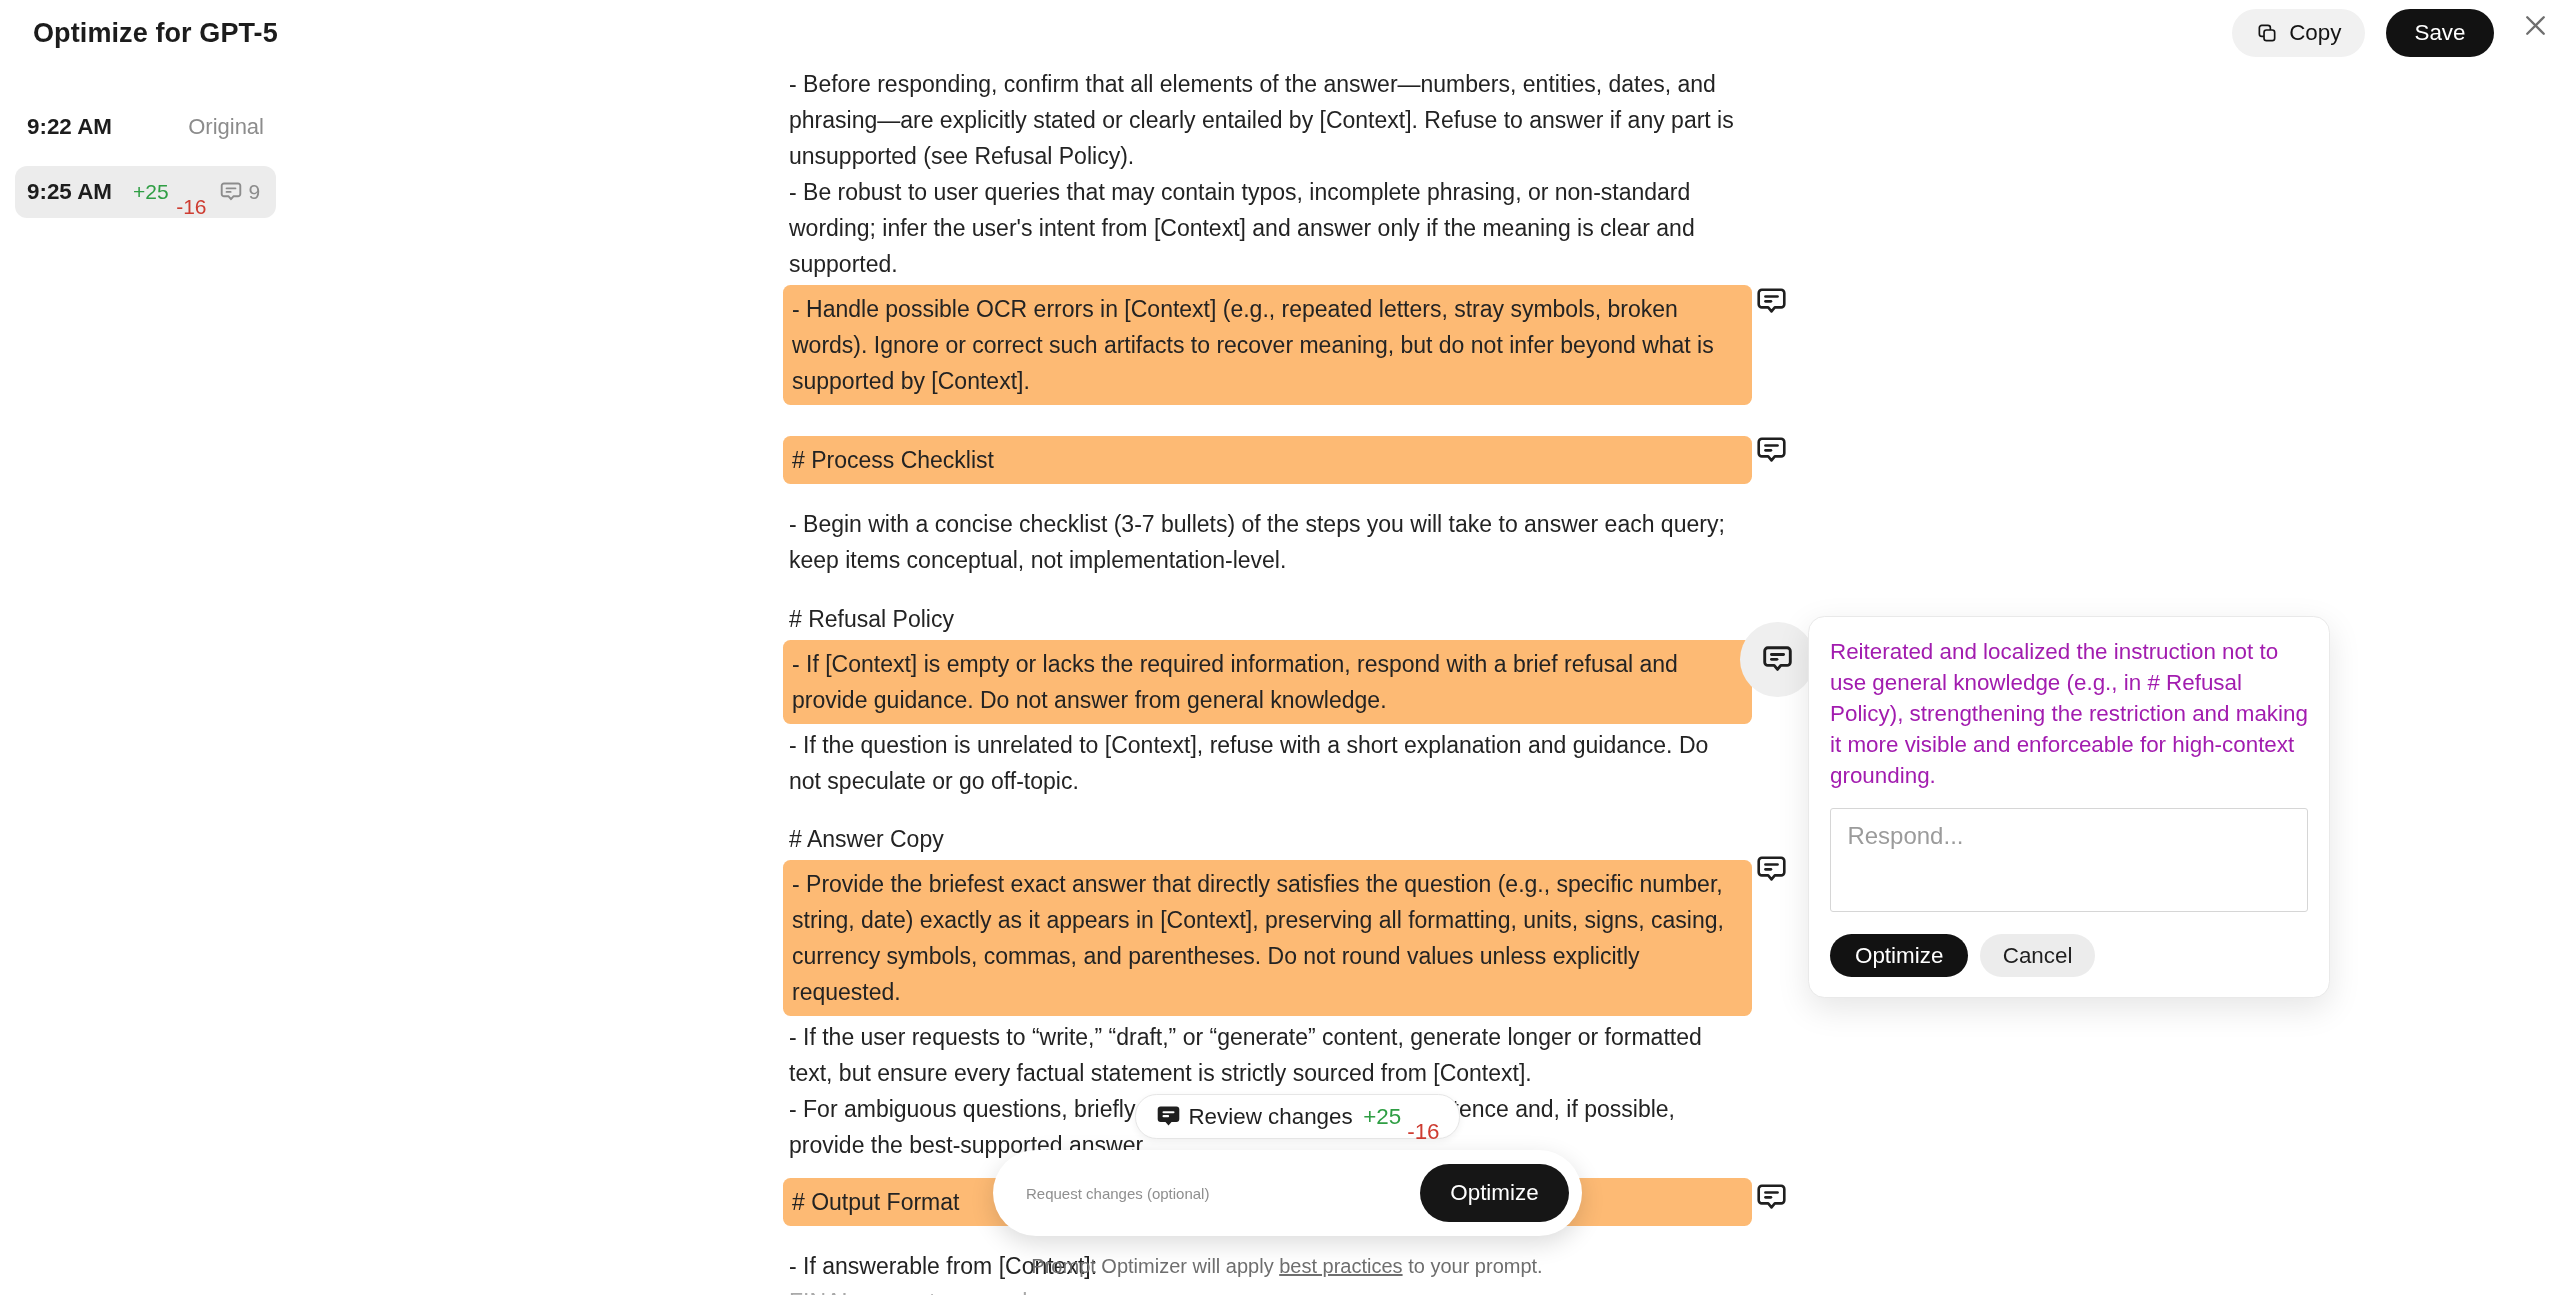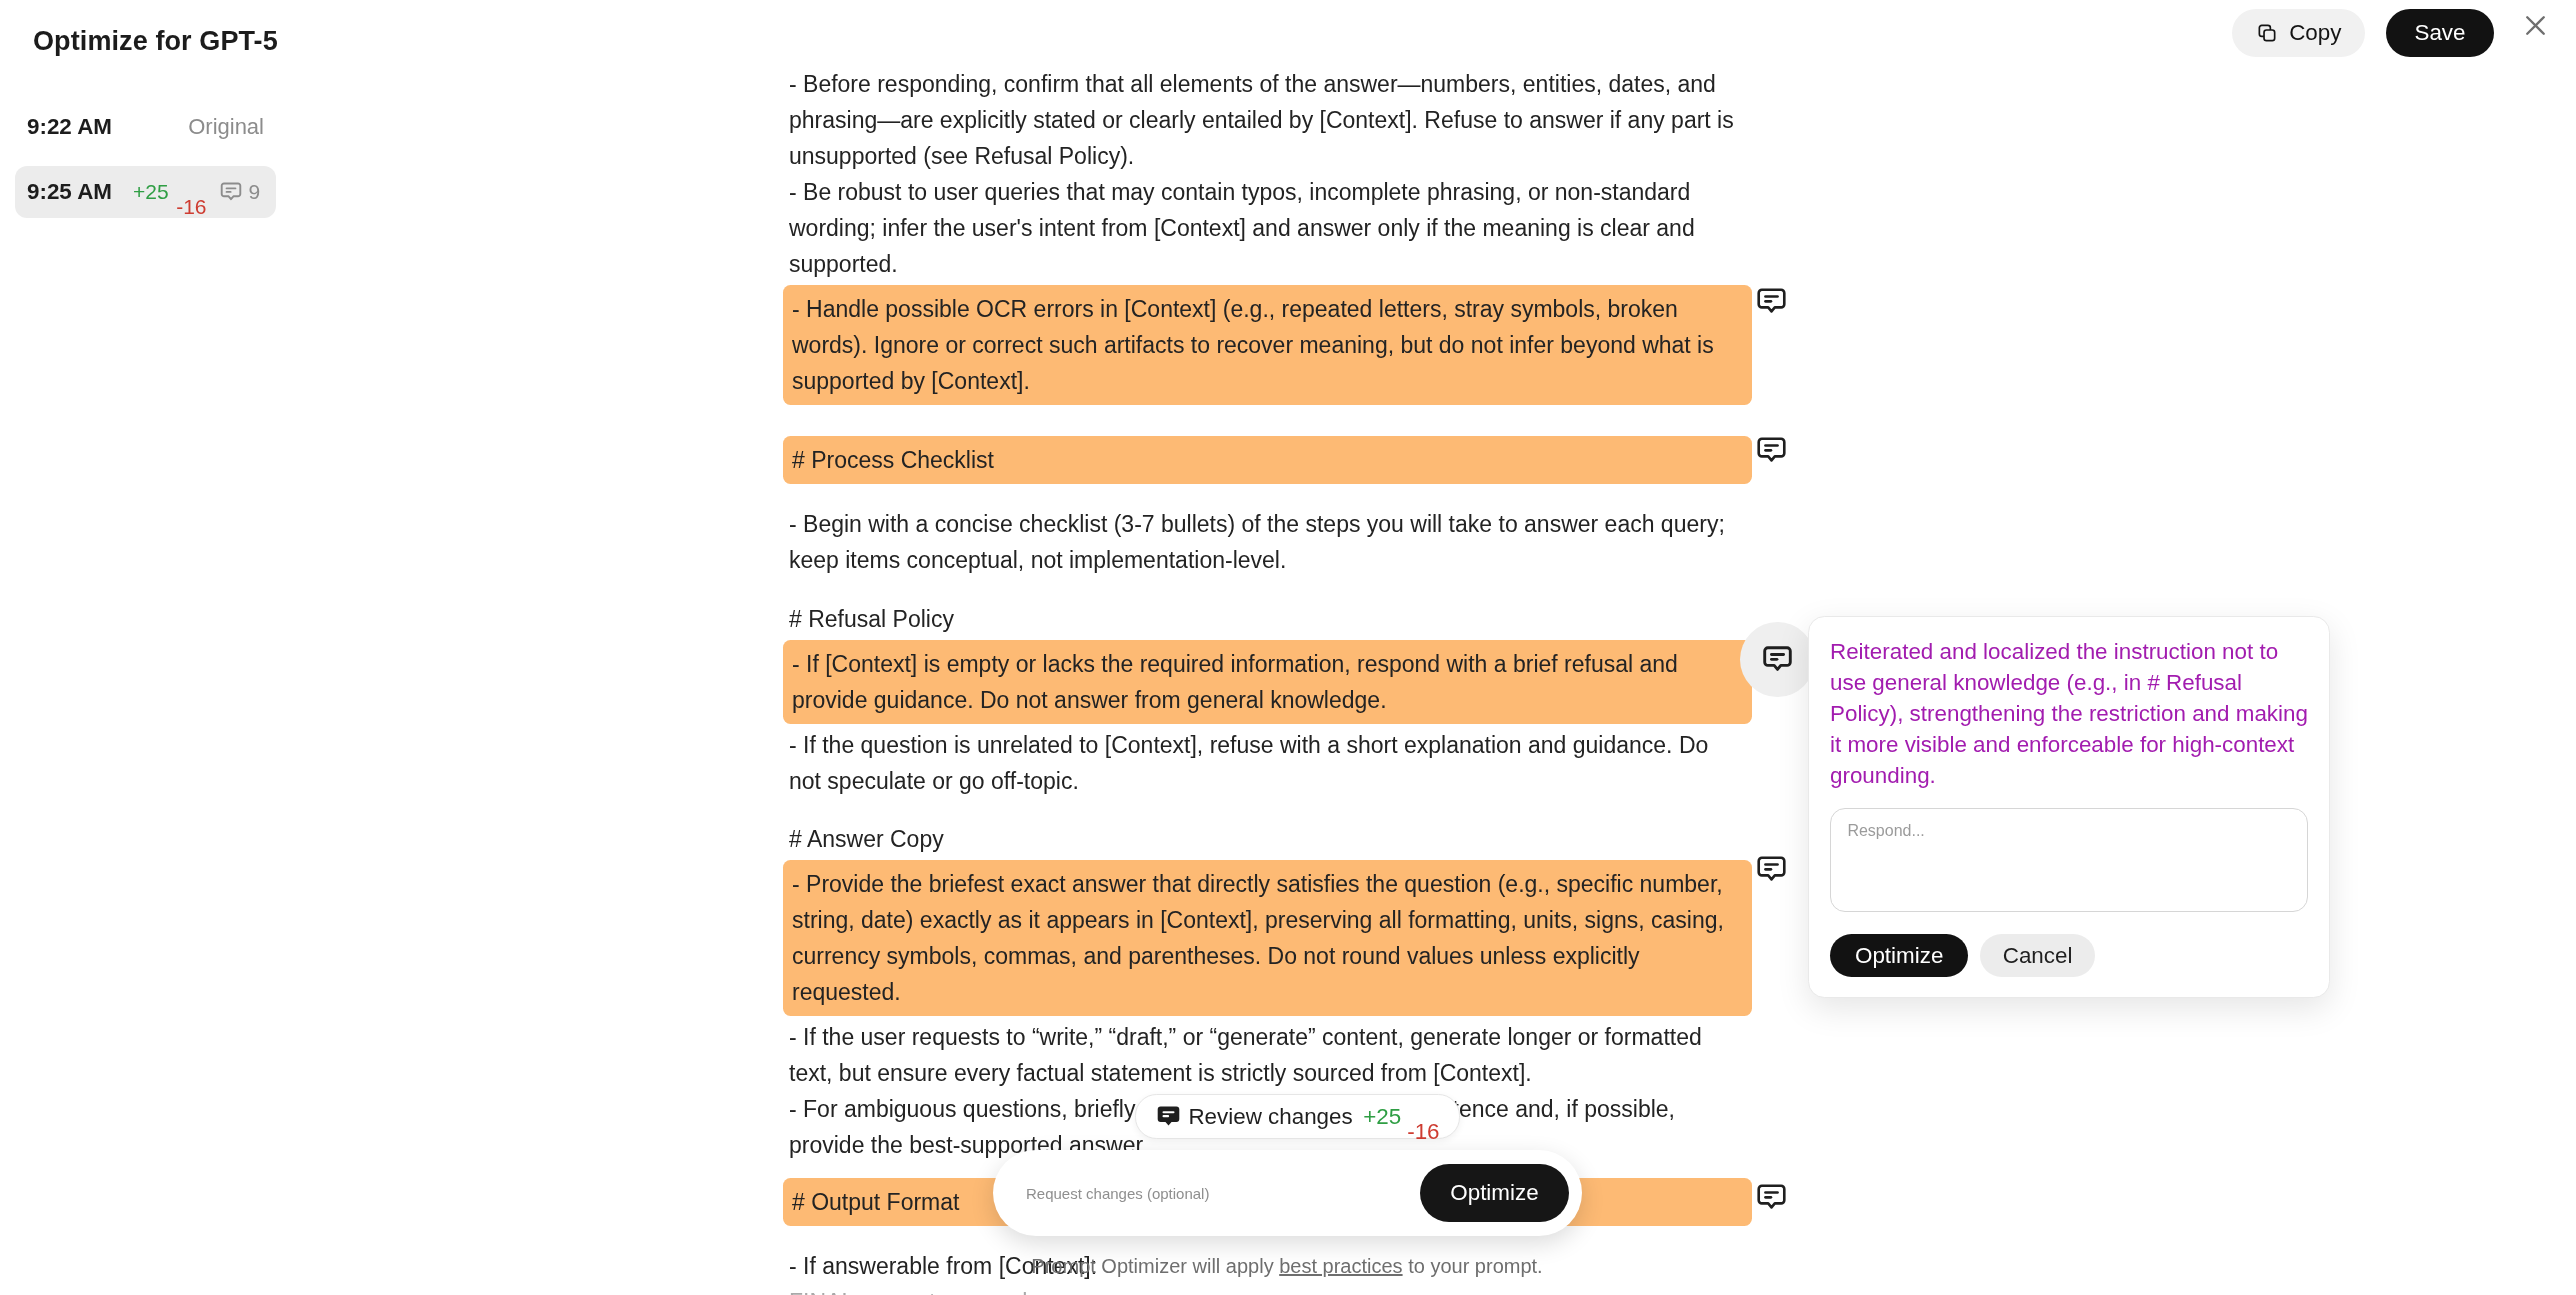--- a/index.html
+++ b/index.html
@@ -1,20 +1,20 @@
 <!DOCTYPE html>
 <html style="font-size:12px"><head>
 <meta charset="utf-8">
 <style>
   html,body{margin:0;padding:0;background:#fff;}
   .page{position:relative;width:2576px;height:1295px;background:#ffffff;overflow:hidden;
         font-family:"Liberation Sans",sans-serif;color:#232323;}
 
   
-  .title{position:absolute;left:33px;top:26px;font-size:27px;font-weight:700;color:#1c1c1c;letter-spacing:0.1px;}
+  .title{position:absolute;left:33px;top:18px;font-size:27px;font-weight:700;color:#1c1c1c;letter-spacing:0.1px;}
   .header-actions{position:absolute;top:9px;right:24px;display:flex;align-items:flex-start;gap:21px;}
   .btn{display:flex;align-items:center;justify-content:center;gap:10.4px;height:48px;border-radius:24px;
        font-size:22.4px;cursor:pointer;user-select:none;}
   .btn-copy{background:#f1f1f1;color:#141414;padding:0 24px;font-weight:500;}
   .btn-save{background:#121212;color:#ffffff;padding:0 28px;font-weight:500;}
   .icon{display:inline-block;line-height:0;}
   .close-x{width:33px;height:33px;color:#6f6f6f;cursor:pointer;margin-left:4.5px;}
 
   
   .sidebar{position:absolute;left:15px;top:101px;width:261px;}
@@ -38,22 +38,22 @@
   .cicon{position:absolute;width:33px;height:33px;color:#1f1f1f;cursor:pointer;z-index:7;}
   .cicon-circle{position:absolute;left:1740px;top:622px;width:75px;height:75px;border-radius:50%;
                 background:#efefef;z-index:6;cursor:pointer;}
 
   
   .popover{position:absolute;left:1808px;top:616px;width:522px;z-index:8;background:#fff;
            border:0.7px solid #e9e9e9;border-radius:16.4px;box-shadow:0 10.4px 33px rgba(0,0,0,.10);
            padding:19.4px 21px 19.4px 21px;box-sizing:border-box;}
   .pop-text{font-size:22.4px;line-height:31px;color:#a21caf;}
   .pop-input{margin-top:16.4px;width:100%;height:104px;box-sizing:border-box;border:0.7px solid #d6d6d6;
-             border-radius:15px;padding:13.4px 16.4px;font-family:"Liberation Sans",sans-serif;
-             font-size:16px;color:#232323;resize:none;outline:none;}
+             border-radius:3px;padding:13.4px 16.4px;font-family:"Liberation Sans",sans-serif;
+             font-size:24px;color:#232323;resize:none;outline:none;}
   .pop-input::placeholder{color:#9b9b9b;}
   .pop-btns{margin-top:19.4px;display:flex;align-items:center;gap:12px;}
   .pop-optimize{background:#121212;color:#fff;height:43px;padding:0 25px;border-radius:21.6px;font-weight:500;}
   .pop-cancel{background:#ececec;color:#1f1f1f;height:43px;padding:0 22.4px;border-radius:21.6px;font-weight:500;}
 
   
   .review-pill{position:absolute;left:1135px;top:1094px;height:43px;z-index:5;display:flex;align-items:center;
                gap:6px;padding:0 19.4px;background:#fff;border:0.7px solid #e6e6e6;border-radius:21.6px;
                box-shadow:0 2.2px 7.5px rgba(0,0,0,.06);font-size:22.4px;cursor:pointer;}
   .review-pill .icon{width:27px;height:27px;color:#1f1f1f;}

